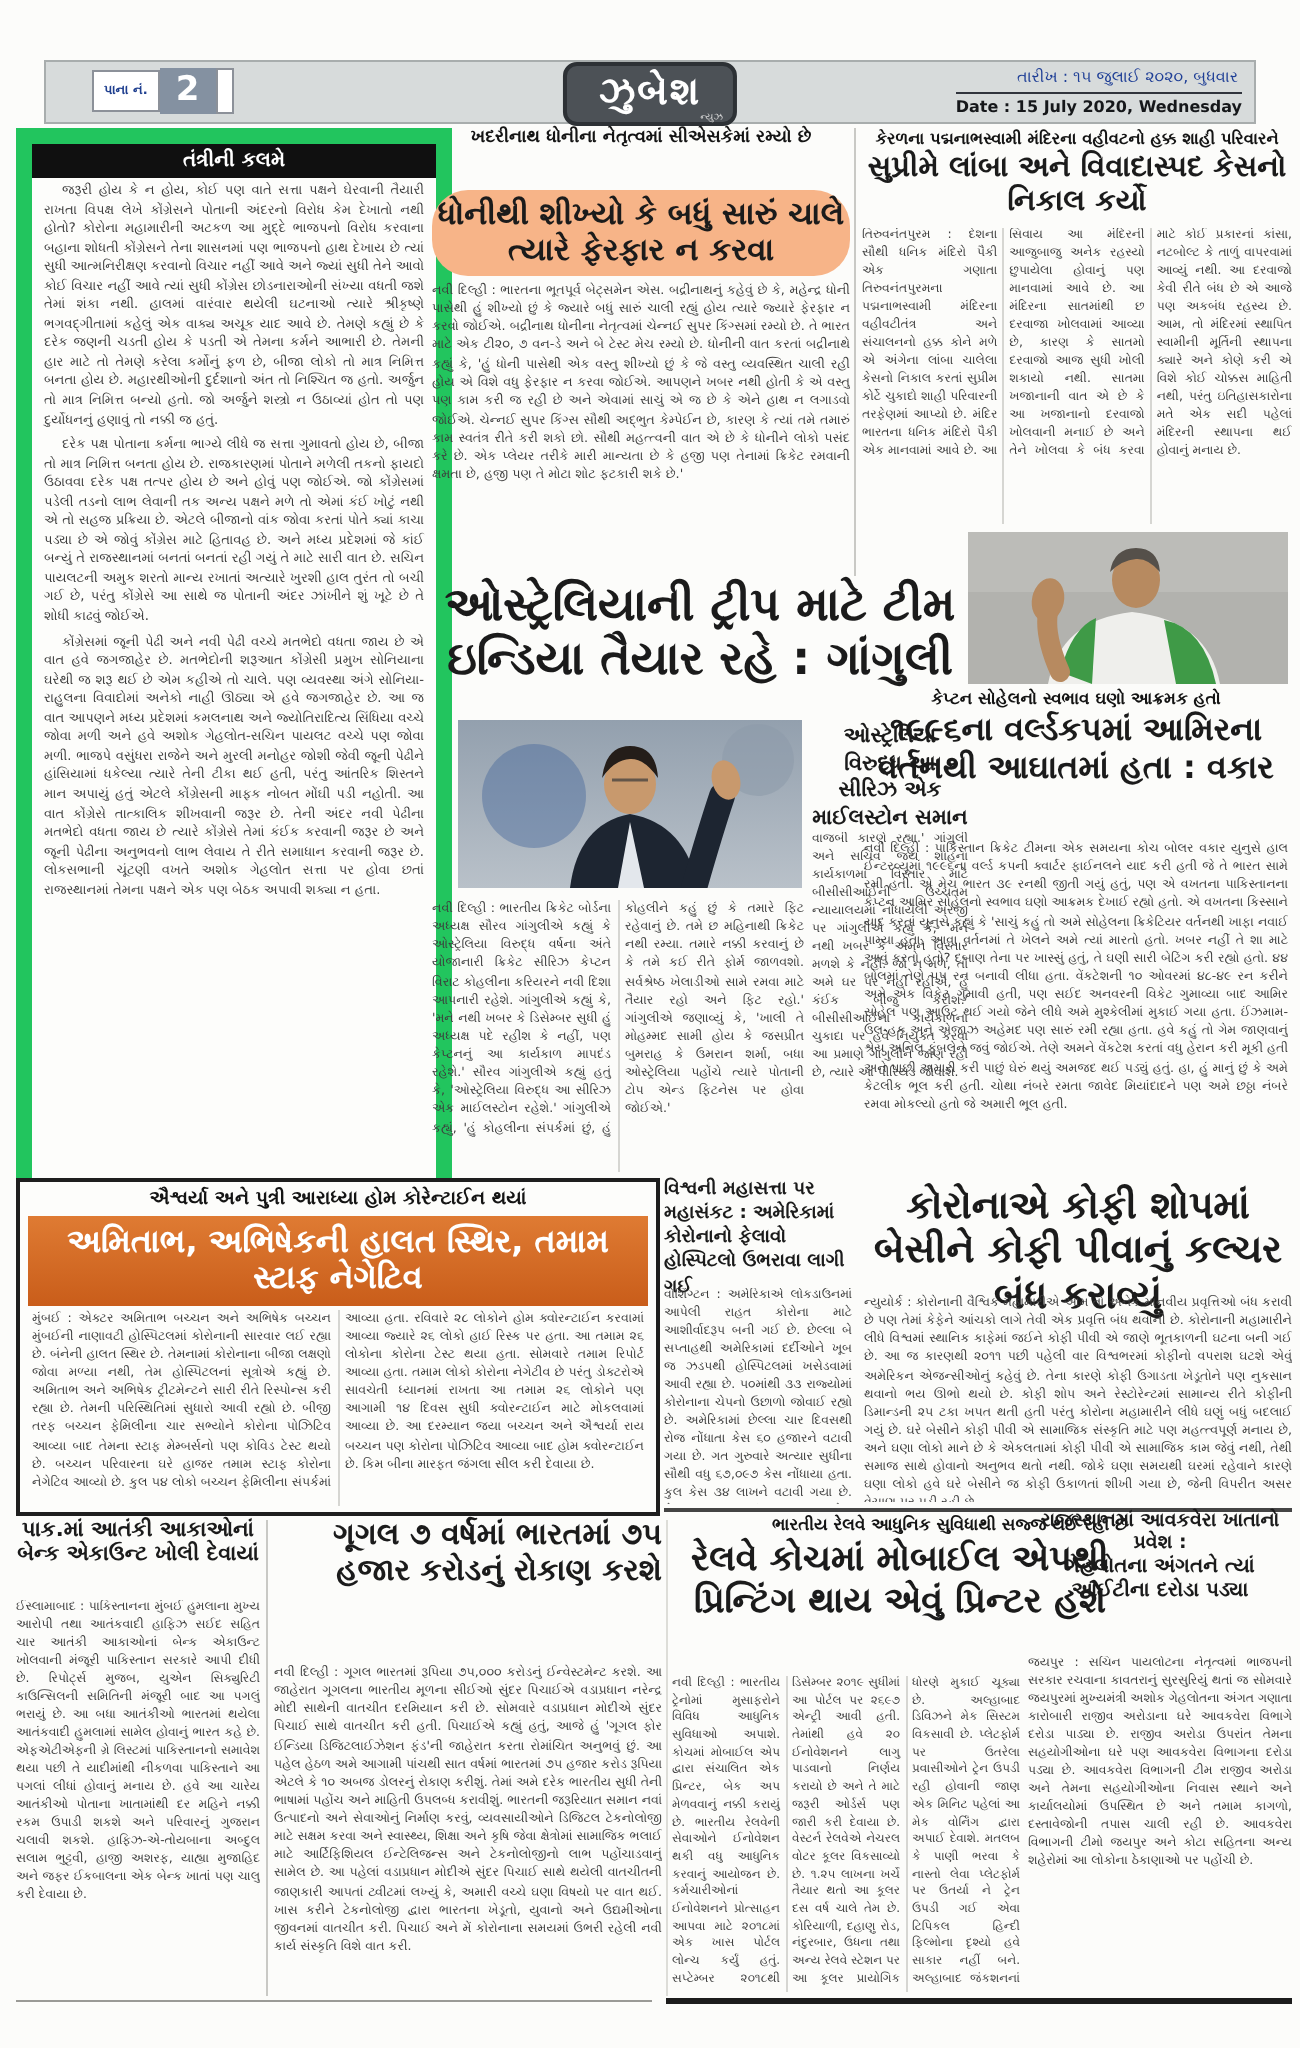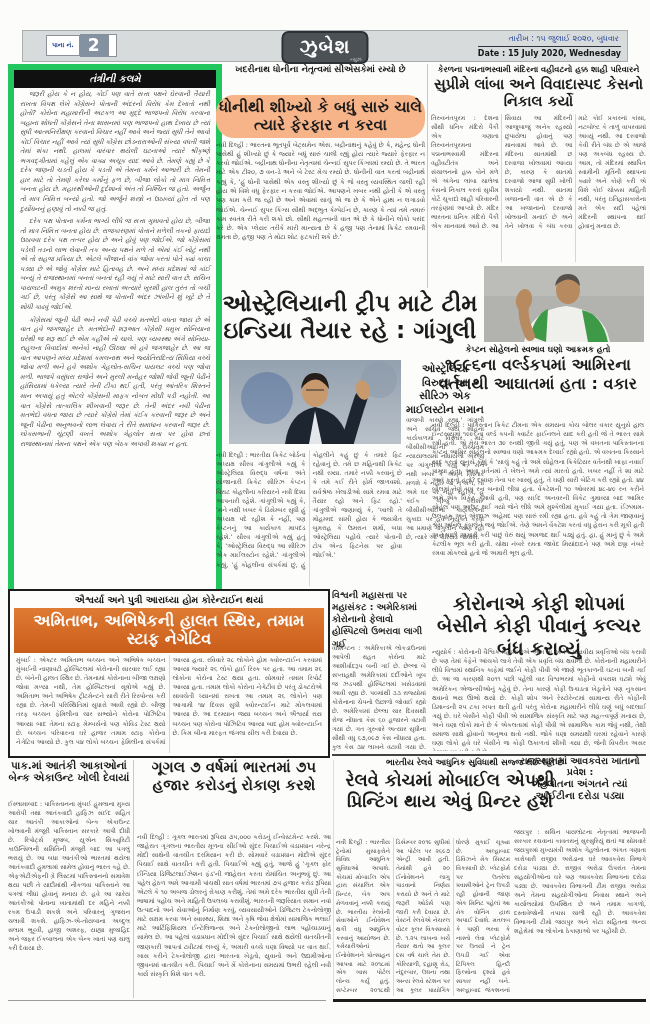--- a/index.html
+++ b/index.html
@@ -20,21 +20,21 @@
   .date-gu{font-size:8px;font-weight:normal;color:#1f3f96;padding:0 2px 2px;border-bottom:1.5px solid #30343c;}
   .date-en{font-size:8px;font-weight:bold;color:#15171a;padding-top:2px;text-align:right;}
   
   .kicker{font-weight:bold;text-align:center;color:#141414;line-height:1.25;}
   .hl{font-weight:bold;text-align:center;color:#1b1b1b;line-height:1.18;}
   .bt{text-align:justify;color:#3d3d3d;line-height:1.45;overflow:hidden;}
   .bt p{margin:0 0 3px;text-indent:9px;}
   .rule-v{background:#c9c9c5;width:1px;}
   .rule-h{background:#444;}
   
-  .ed-box{border:6px solid #22c55e;background:#fdfdfb;font-style:italic;}
+  .ed-box{border:8px solid #22c55e;background:#fdfdfb;}
   .ed-head{background:#101010;color:#fff;font-size:10px;font-weight:bold;text-align:center;padding:3px 0;}
   .ed-title{font-size:14.5px;font-weight:bold;text-align:center;margin:5px 2px 3px;color:#111;}
   .ed-body{padding:2px 6px;font-size:6.6px;height:454px;}
   
   .hl-orange{background:#f7b488;padding:3px 2px;}
   
   .am-box{border:2px solid #1e1e1e;background:#fdfdfb;}
   .am-bar{background:linear-gradient(#df7b33,#c95d1a);color:#fff;font-size:16px;font-weight:bold;
           text-align:center;margin:2px 4px;padding:4px 2px;line-height:1.15;}
   .photo{display:block;}
@@ -141,21 +141,21 @@
     <div class="bt cols2" style="font-size:6.3px;height:98px;margin:2px 6px;">મુંબઈ : એક્ટર અમિતાભ બચ્ચન અને અભિષેક બચ્ચન મુંબઈની નાણાવટી હોસ્પિટલમાં કોરોનાની સારવાર લઈ રહ્યા છે. બંનેની હાલત સ્થિર છે. તેમનામાં કોરોનાના બીજા લક્ષણો જોવા મળ્યા નથી, તેમ હોસ્પિટલનાં સૂત્રોએ કહ્યું છે. અમિતાભ અને અભિષેક ટ્રીટમેન્ટને સારી રીતે રિસ્પોન્સ કરી રહ્યા છે. તેમની પરિસ્થિતિમાં સુધારો આવી રહ્યો છે. બીજી તરફ બચ્ચન ફેમિલીના ચાર સભ્યોને કોરોના પોઝિટિવ આવ્યા બાદ તેમના સ્ટાફ મેમ્બર્સનો પણ કોવિડ ટેસ્ટ થયો છે. બચ્ચન પરિવારના ઘરે હાજર તમામ સ્ટાફ કોરોના નેગેટિવ આવ્યો છે. કુલ ૫૪ લોકો બચ્ચન ફેમિલીના સંપર્કમાં આવ્યા હતા. રવિવારે ૨૮ લોકોને હોમ ક્વોરન્ટાઈન કરવામાં આવ્યા જ્યારે ૨૬ લોકો હાઈ રિસ્ક પર હતા. આ તમામ ૨૬ લોકોના કોરોના ટેસ્ટ થયા હતા. સોમવારે તમામ રિપોર્ટ આવ્યા હતા. તમામ લોકો કોરોના નેગેટીવ છે પરંતુ ડોક્ટરોએ સાવચેતી ધ્યાનમાં રાખતા આ તમામ ૨૬ લોકોને પણ આગામી ૧૪ દિવસ સુધી ક્વોરન્ટાઈન માટે મોકલવામાં આવ્યા છે. આ દરમ્યાન જયા બચ્ચન અને ઐશ્વર્યા રાય બચ્ચન પણ કોરોના પોઝિટિવ આવ્યા બાદ હોમ ક્વોરન્ટાઈન છે. કિમ બીના મારફત જંગલા સીલ કરી દેવાયા છે.</div>
   </div>
 
   <div class="abs rule-h" style="left:332px;top:754px;width:314px;height:1.5px;"></div>
 
   <div class="abs hl" style="left:8px;top:759px;width:122px;font-size:10.5px;">પાક.માં આતંકી આકાઓનાં બેન્ક એકાઉન્ટ ખોલી દેવાયાં</div>
   <div class="abs bt" style="left:8px;top:800px;width:122px;height:198px;font-size:6.2px;">ઈસ્લામાબાદ : પાકિસ્તાનના મુંબઈ હુમલાના મુખ્ય આરોપી તથા આતંકવાદી હાફિઝ સઈદ સહિત ચાર આતંકી આકાઓનાં બેન્ક એકાઉન્ટ ખોલવાની મંજૂરી પાકિસ્તાન સરકારે આપી દીધી છે. રિપોર્ટ્સ મુજબ, યુએન સિક્યુરિટી કાઉન્સિલની સમિતિની મંજૂરી બાદ આ પગલું ભરાયું છે. આ બધા આતંકીઓ ભારતમાં થયેલા આતંકવાદી હુમલામાં સામેલ હોવાનું ભારત કહે છે. એફએટીએફની ગ્રે લિસ્ટમાં પાકિસ્તાનનો સમાવેશ થયા પછી તે યાદીમાંથી નીકળવા પાકિસ્તાને આ પગલાં લીધાં હોવાનું મનાય છે. હવે આ ચારેય આતંકીઓ પોતાના ખાતામાંથી દર મહિને નક્કી રકમ ઉપાડી શકશે અને પરિવારનું ગુજરાન ચલાવી શકશે. હાફિઝ-એ-તોયબાના અબ્દુલ સલામ ભુટ્ટવી, હાજી અશરફ, યાહ્યા મુજાહિદ અને જફર ઈકબાલના એક બેન્ક ખાતાં પણ ચાલુ કરી દેવાયા છે.</div>
 
   <div class="abs rule-v" style="left:133px;top:760px;height:238px;"></div>
 
-  <div class="abs hl" style="left:137px;top:759px;width:194px;font-size:15px;">ગૂગલ ૭ વર્ષમાં ભારતમાં ૭૫ હજાર કરોડનું રોકાણ કરશે</div>
+  <div class="abs hl" style="left:137px;top:759px;width:194px;font-size:15px;text-align:right;">ગૂગલ ૭ વર્ષમાં ભારતમાં ૭૫ હજાર કરોડનું રોકાણ કરશે</div>
   <div class="abs bt" style="left:137px;top:832px;width:194px;height:166px;font-size:6.3px;">નવી દિલ્હી : ગૂગલ ભારતમાં રૂપિયા ૭૫,૦૦૦ કરોડનું ઈન્વેસ્ટમેન્ટ કરશે. આ જાહેરાત ગૂગલના ભારતીય મૂળના સીઈઓ સુંદર પિચાઈએ વડાપ્રધાન નરેન્દ્ર મોદી સાથેની વાતચીત દરમિયાન કરી છે. સોમવારે વડાપ્રધાન મોદીએ સુંદર પિચાઈ સાથે વાતચીત કરી હતી. પિચાઈએ કહ્યું હતું, આજે હું 'ગૂગલ ફોર ઈન્ડિયા ડિજિટલાઈઝેશન ફંડ'ની જાહેરાત કરતા રોમાંચિત અનુભવું છું. આ પહેલ હેઠળ અમે આગામી પાંચથી સાત વર્ષમાં ભારતમાં ૭૫ હજાર કરોડ રૂપિયા એટલે કે ૧૦ અબજ ડોલરનું રોકાણ કરીશું. તેમાં અમે દરેક ભારતીય સુધી તેની ભાષામાં પહોંચ અને માહિતી ઉપલબ્ધ કરાવીશું. ભારતની જરૂરિયાત સમાન નવાં ઉત્પાદનો અને સેવાઓનું નિર્માણ કરવું, વ્યવસાયીઓને ડિજિટલ ટેકનોલોજી માટે સક્ષમ કરવા અને સ્વાસ્થ્ય, શિક્ષા અને કૃષિ જેવા ક્ષેત્રોમાં સામાજિક ભલાઈ માટે આર્ટિફિશિયલ ઈન્ટેલિજન્સ અને ટેકનોલોજીનો લાભ પહોંચાડવાનું સામેલ છે. આ પહેલાં વડાપ્રધાન મોદીએ સુંદર પિચાઈ સાથે થયેલી વાતચીતની જાણકારી આપતાં ટ્વીટમાં લખ્યું કે, અમારી વચ્ચે ઘણા વિષયો પર વાત થઈ. ખાસ કરીને ટેકનોલોજી દ્વારા ભારતના ખેડૂતો, યુવાનો અને ઉદ્યમીઓના જીવનમાં વાતચીત કરી. પિચાઈ અને મેં કોરોનાના સમયમાં ઉભરી રહેલી નવી કાર્ય સંસ્કૃતિ વિશે વાત કરી.</div>
 
   <div class="abs rule-v" style="left:333px;top:760px;height:238px;background:#ddddd8;"></div>
 
   <div class="abs kicker" style="left:336px;top:757px;width:228px;font-size:8.4px;text-align:right;">ભારતીય રેલવે આધુનિક સુવિધાથી સજ્જ થઈ રહી છે</div>
   <div class="abs hl" style="left:336px;top:770px;width:228px;font-size:17.5px;">રેલવે કોચમાં મોબાઈલ એપથી પ્રિન્ટિંગ થાય એવું પ્રિન્ટર હશે</div>
   <div class="abs bt cols3" style="left:336px;top:838px;width:174px;height:158px;font-size:6px;">નવી દિલ્હી : ભારતીય ટ્રેનોમાં મુસાફરોને વિવિધ આધુનિક સુવિધાઓ અપાશે. કોચમાં મોબાઈલ એપ દ્વારા સંચાલિત એક પ્રિન્ટર, બેક અપ મેળવવાનું નક્કી કરાયું છે. ભારતીય રેલવેની સેવાઓને ઈનોવેશન થકી વધુ આધુનિક કરવાનું આયોજન છે. કર્મચારીઓનાં ઈનોવેશનને પ્રોત્સાહન આપવા માટે ૨૦૧૮માં એક ખાસ પોર્ટલ લોન્ચ કર્યું હતું. સપ્ટેમ્બર ૨૦૧૮થી ડિસેમ્બર ૨૦૧૯ સુધીમાં આ પોર્ટલ પર ૨૬૯૭ એન્ટ્રી આવી હતી. તેમાંથી હવે ૨૦ ઈનોવેશનને લાગુ પાડવાનો નિર્ણય કરાયો છે અને તે માટે જરૂરી ઓર્ડર્સ પણ જારી કરી દેવાયા છે. વેસ્ટર્ન રેલવેએ નેચરલ વોટર કૂલર વિકસાવ્યો છે. ૧.૨૫ લાખના ખર્ચે તૈયાર થતો આ કૂલર દસ વર્ષ ચાલે તેમ છે. કોરિયાળી, દહાણુ રોડ, નંદુરબાર, ઉધના તથા અન્ય રેલવે સ્ટેશન પર આ કૂલર પ્રાયોગિક ધોરણે મુકાઈ ચૂક્યા છે. અલ્હાબાદ ડિવિઝને મેક સિસ્ટમ વિકસાવી છે. પ્લેટફોર્મ પર ઉતરેલા પ્રવાસીઓને ટ્રેન ઉપડી રહી હોવાની જાણ એક મિનિટ પહેલાં આ મેક વોર્નિંગ દ્વારા અપાઈ દેવાશે. મતલબ કે પાણી ભરવા કે નાસ્તો લેવા પ્લેટફોર્મ પર ઉતર્યા ને ટ્રેન ઉપડી ગઈ એવા ટિપિકલ હિન્દી ફિલ્મોના દૃશ્યો હવે સાકાર નહીં બને. અલ્હાબાદ જંકશનનાં પ્લેટફોર્મ નંબર વન પર આ સિસ્ટમ અત્યારે અમલી છે. અલ્હાબાદ ડિવિઝને જ એર ક્વોલિટી મોનિટરિંગ સિસ્ટમ વિકસાવી છે. તે સ્ટેશન પર તે સ્થાપિત કરી ચૂકી છે. ટ્રેનોના કોચમાં રિયલ ટાઈમ્સીસીટીવી મોનિટરિંગ થશે.</div>
 
   <div class="abs" style="left:514px;top:755px;width:132px;">
     <div class="hl" style="font-size:9.5px;">રાજસ્થાનમાં આવકવેરા ખાતાનો પ્રવેશ :</div>

